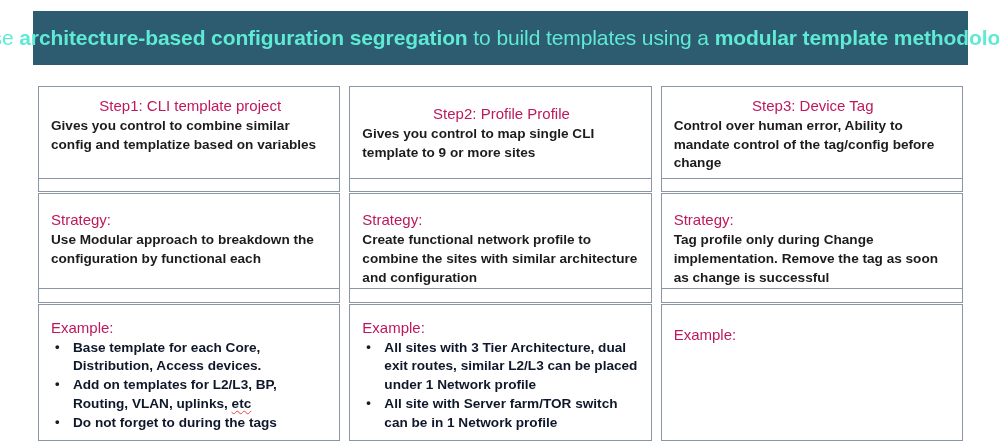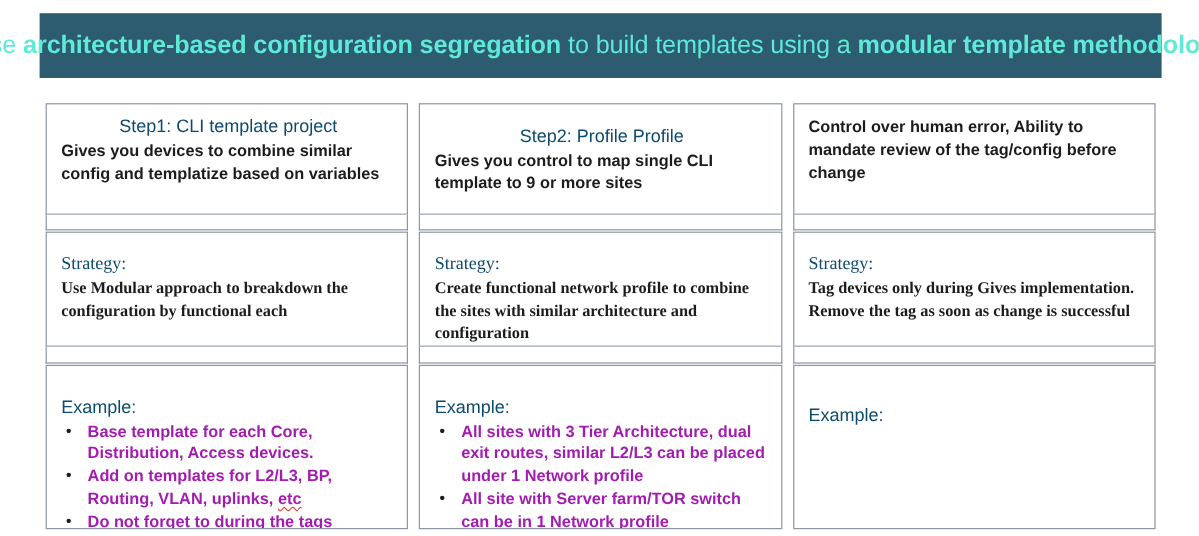--- a/index.html
+++ b/index.html
@@ -70,57 +70,57 @@
     border: 1.4px solid #8b96a5;
     border-top: none;
     height: 14px;
     box-sizing: border-box;
     background: #ffffff;
   }
   .card.r2 { height: 96px; margin-top: 1px; }
   .card.r3 { height: 138px; margin-top: 1px; }
 
   .card-title {
-    color: #0c4a6e;
+    color: #be185d;
     font-size: 15px;
     line-height: 1.25;
     margin: 0 0 1px 0;
     font-weight: 400;
   }
   .card-title.centered { text-align: center; }
 
   .card-body {
     color: #1c1c1c;
     font-size: 13.6px;
     line-height: 1.38;
     font-weight: 700;
     margin: 0;
   }
 
   .card.r1 .card-body { font-weight: 700; }
   .card.r2 .card-body { font-weight: 700; }
 
   
-  .card.r2 .inner { padding-top: 9px; font-family: Liberation Serif, serif; }
-  .card.r3 .inner { padding-top: 6px; margin-top: 12px; }
+  .card.r2 .inner { padding-top: 9px; }
+  .card.r3 .inner { padding-top: 6px; }
   .col-3 .card.r3 .inner { padding-top: 13px; }
   .col-2 .card.r1 .inner { padding-top: 10px; }
   .col-1 .card.r1 .inner { padding-top: 2px; }
   .col-3 .card.r1 .inner { padding-top: 2px; }
 
   
   ul.bullets {
     list-style: none;
     margin: 1px 0 0 0;
     padding: 0;
   }
   ul.bullets li {
     position: relative;
     padding-left: 22px;
-    color: #a21caf;
+    color: #0f172a;
     font-size: 13.6px;
     line-height: 1.38;
     font-weight: 700;
     margin-bottom: 0px;
   }
   ul.bullets li::before {
     content: "\2022";
     position: absolute;
     left: 4px;
     top: -1px;
@@ -141,21 +141,21 @@
     <span class="reg">Use </span><b>architecture-based configuration segregation</b><span class="reg"> to build templates using a </span><b>modular template methodology</b>
   </div>
 </div>
 
 <div class="grid">
 
   <div class="col col-1">
     <div class="card r1">
       <div class="inner">
         <div class="card-title centered">Step1: CLI template project</div>
-        <div class="card-body">Gives you devices to combine similar config and templatize based on variables</div>
+        <div class="card-body">Gives you control to combine similar config and templatize based on variables</div>
       </div>
     </div>
     <div class="spacer-strip"></div>
     <div class="card r2">
       <div class="inner">
         <div class="card-title">Strategy:</div>
         <div class="card-body">Use Modular approach to breakdown the configuration by functional each</div>
       </div>
     </div>
     <div class="spacer-strip"></div>
@@ -193,28 +193,29 @@
           <li>All sites with 3 Tier Architecture, dual exit routes, similar L2/L3 can be placed under 1 Network profile</li>
           <li>All site with Server farm/TOR switch can be in 1 Network profile</li>
         </ul>
       </div>
     </div>
   </div>
 
   <div class="col col-3">
     <div class="card r1">
       <div class="inner">
-        <div class="card-body">Control over human error, Ability to mandate review of the tag/config before change</div>
+        <div class="card-title centered">Step3: Device Tag</div>
+        <div class="card-body">Control over human error, Ability to mandate control of the tag/config before change</div>
       </div>
     </div>
     <div class="spacer-strip"></div>
     <div class="card r2">
       <div class="inner">
         <div class="card-title">Strategy:</div>
-        <div class="card-body">Tag devices only during Gives implementation. Remove the tag as soon as change is successful</div>
+        <div class="card-body">Tag profile only during Change implementation. Remove the tag as soon as change is successful</div>
       </div>
     </div>
     <div class="spacer-strip"></div>
     <div class="card r3">
       <div class="inner">
         <div class="card-title">Example:</div>
       </div>
     </div>
   </div>
 

